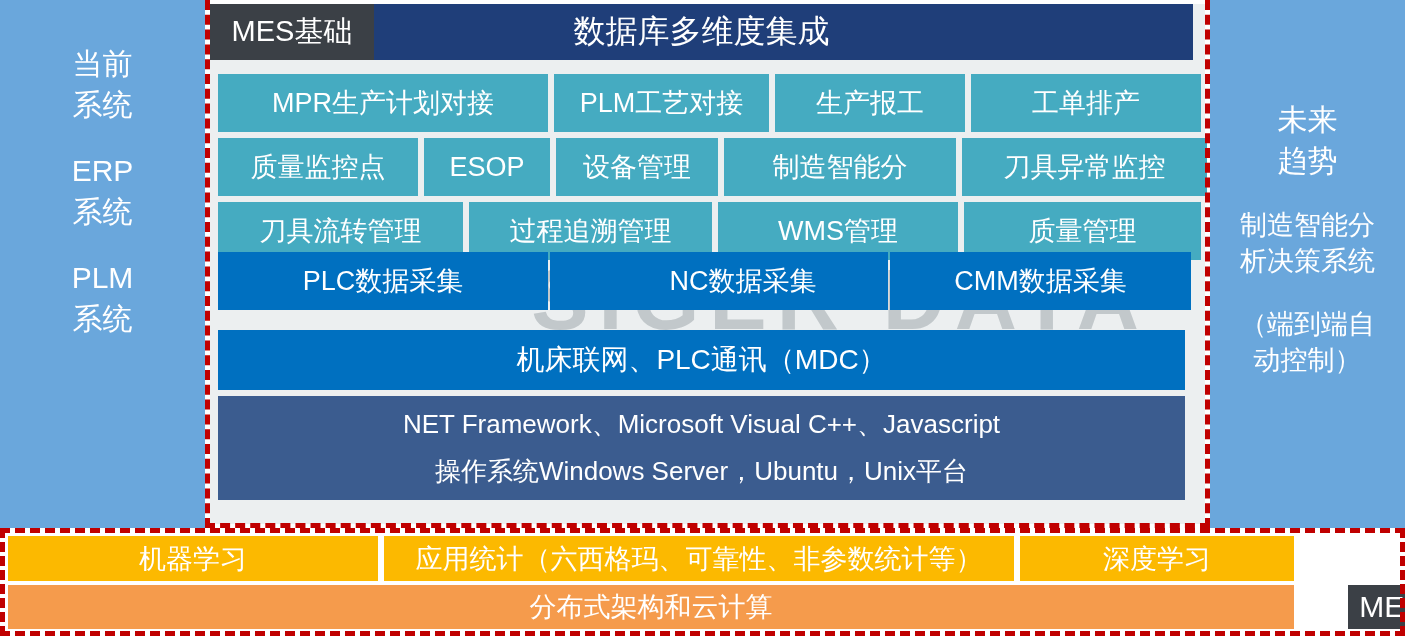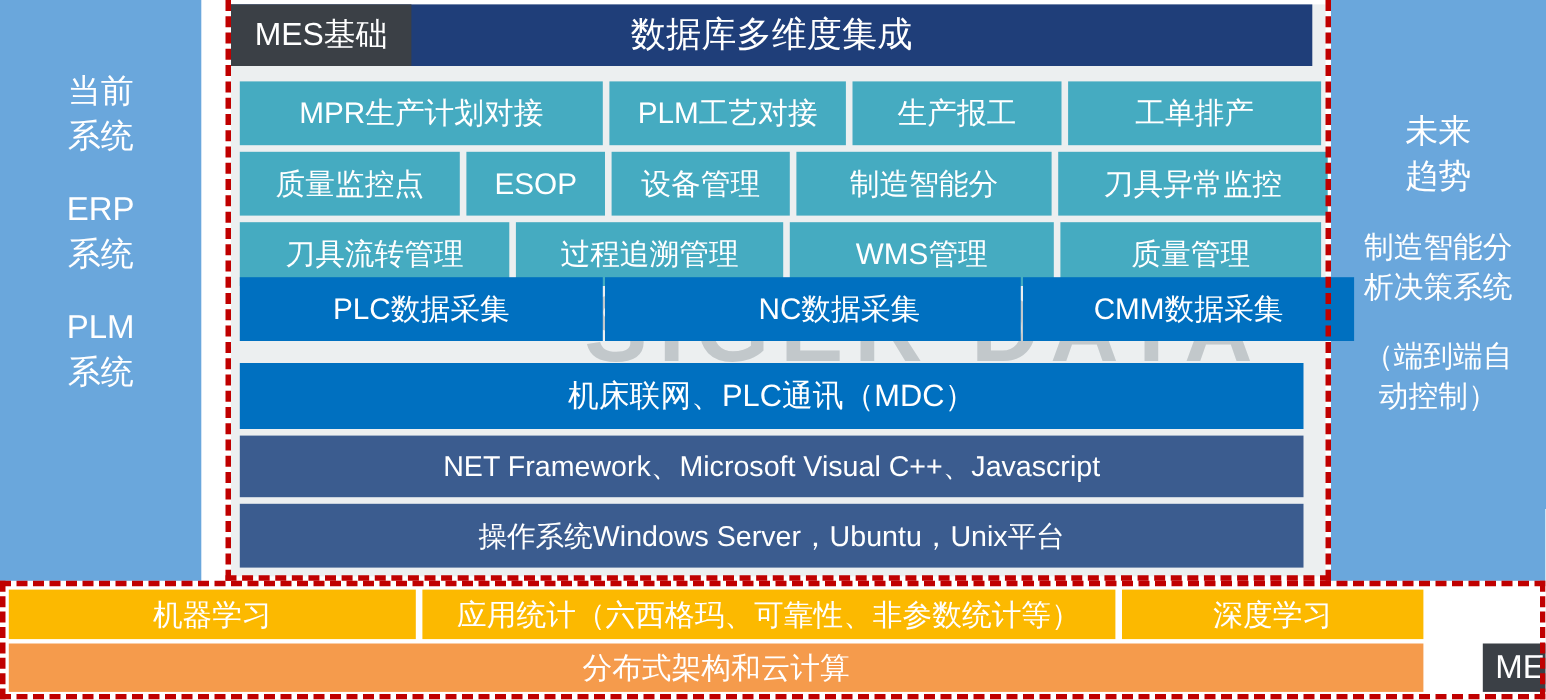--- a/index.html
+++ b/index.html
@@ -15,21 +15,21 @@
   
   .side-panel{
     position:absolute;top:0;
     background:#6aa7dc;
     display:flex;flex-direction:column;
     align-items:center;justify-content:flex-start;
     color:#ffffff;
     text-align:center;
     box-sizing:border-box;
   }
-  #side-left{left:0;width:183px;height:528px;padding-top:64px;}
+  #side-left{left:0;width:205px;height:528px;padding-top:44px;}
   #side-right{left:1210px;width:195px;height:528px;padding-top:100px;}
   .side-block{font-size:30px;line-height:1.35;margin-bottom:26px;}
   .side-block.small{font-size:27px;line-height:1.35;}
   .side-block.lastblk{margin-bottom:0;}
 
   
   .dashed-frame{
     position:absolute;
     border:5px dashed #c00000;
     box-sizing:border-box;
@@ -76,21 +76,21 @@
   .teal{background:#45abc1;}
   .blue{background:#0070c0;}
   .slate{background:#3b5c8f;}
 
   #row1{top:70px;height:58px;}
   #row2{top:134px;height:58px;}
   #row3{top:198px;height:58px;}
   #row4{top:248px;height:58px;}
   #row5{top:326px;height:60px;}
   #row6{top:392px;height:56px;}
-  #row7{top:454px;height:58px;}
+  #row7{top:438px;height:58px;}
 
   .row .cell{font-size:27px;margin-right:6px;}
   #row4 .cell{font-size:27px;margin-right:2px;}
   #row5 .cell,#row6 .cell,#row7 .cell{margin-right:0;}
   #row6 .cell{font-size:26px;}
   #row7 .cell{font-size:26px;}
   #row5 .cell{font-size:28px;}
 
   
   #bottom{
@@ -171,21 +171,21 @@
         <div class="cell teal" style="width: 245px;">刀具异常监控</div>
       </div>
     <div id="row3" class="row">
         <div class="cell teal" style="width: 245px;">刀具流转管理</div>
         <div class="cell teal" style="width: 243px;">过程追溯管理</div>
         <div class="cell teal" style="width: 240px;">WMS管理</div>
         <div class="cell teal" style="width: 237px;">质量管理</div>
       </div>
     <div id="row4" class="row">
         <div class="cell blue" style="width: 330px;">PLC数据采集</div>
-        <div class="cell blue" style="width: 378px; padding-left: 48px;">NC数据采集</div>
+        <div class="cell blue" style="width: 338px; padding-left: 48px;">NC数据采集</div>
         <div class="cell blue" style="width: 301px;">CMM数据采集</div>
       </div>
 
     <div id="row5" class="row">
       <div class="cell blue" style="width:967px;">机床联网、PLC通讯（MDC）</div>
     </div>
     <div id="row6" class="row">
       <div class="cell slate" style="width:967px;">NET Framework、Microsoft Visual C++、Javascript</div>
     </div>
     <div id="row7" class="row">

